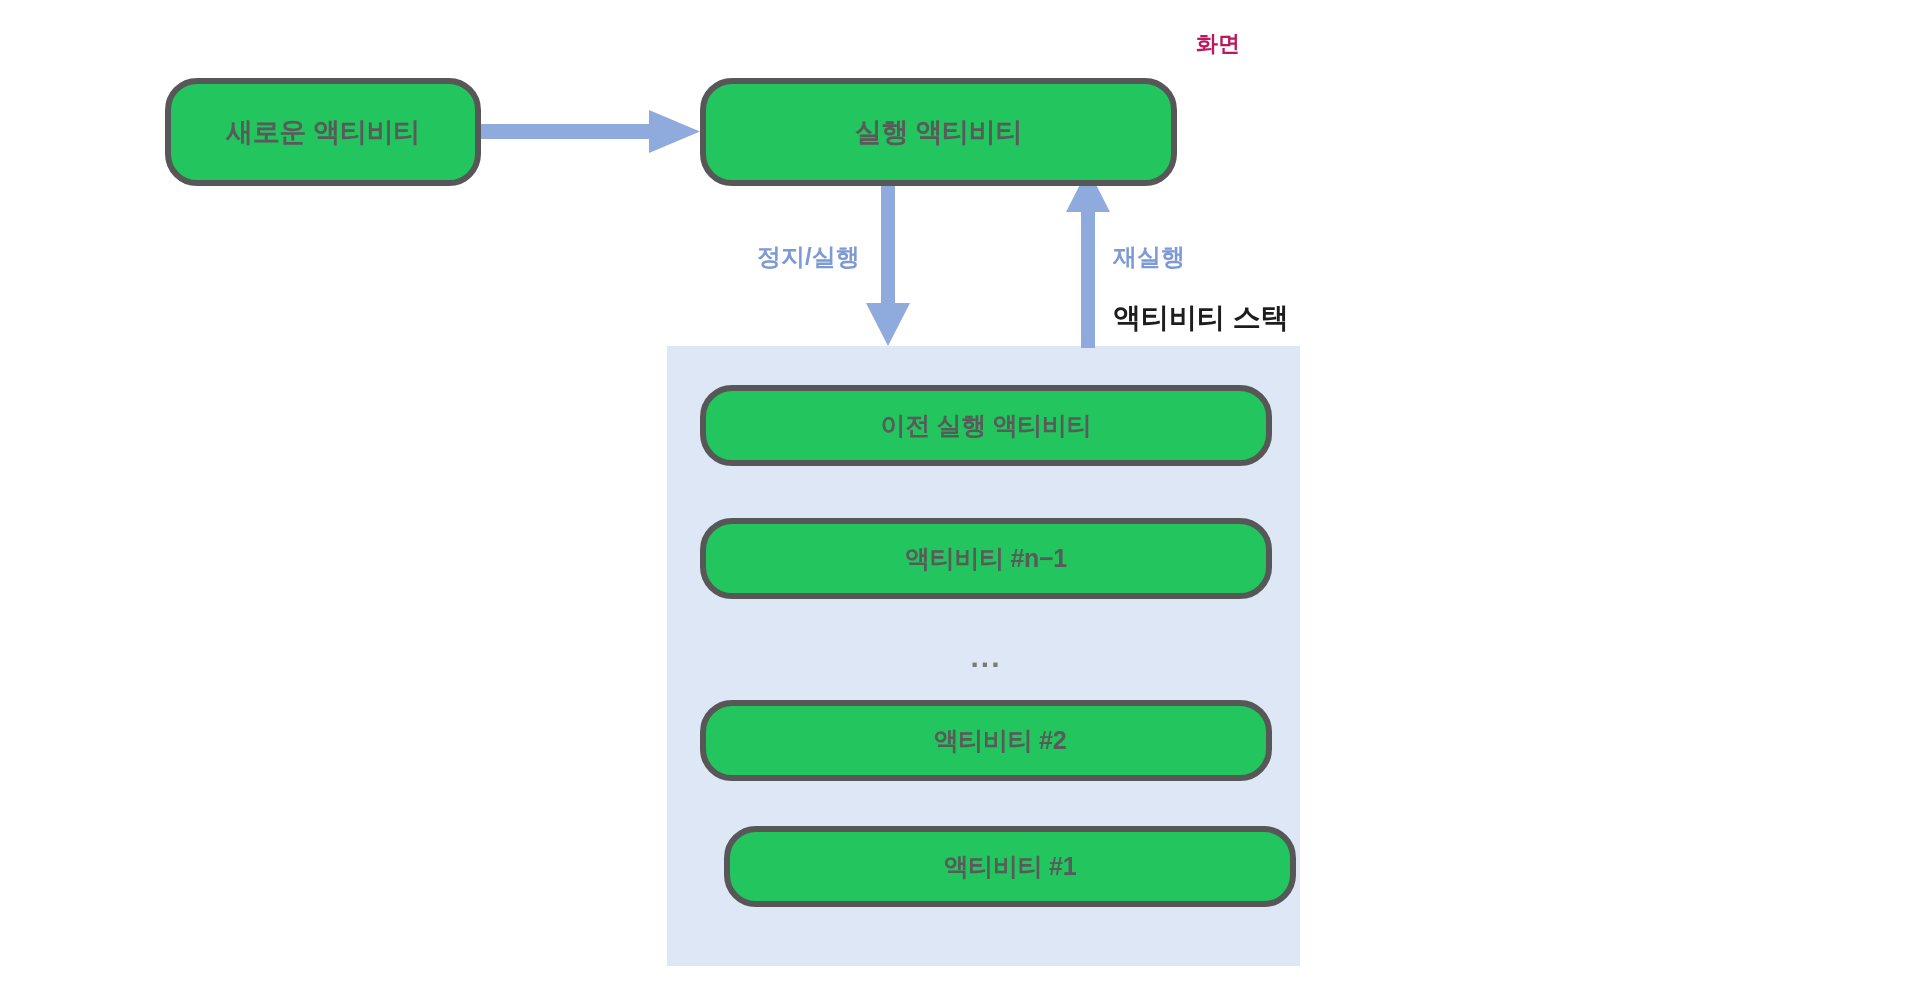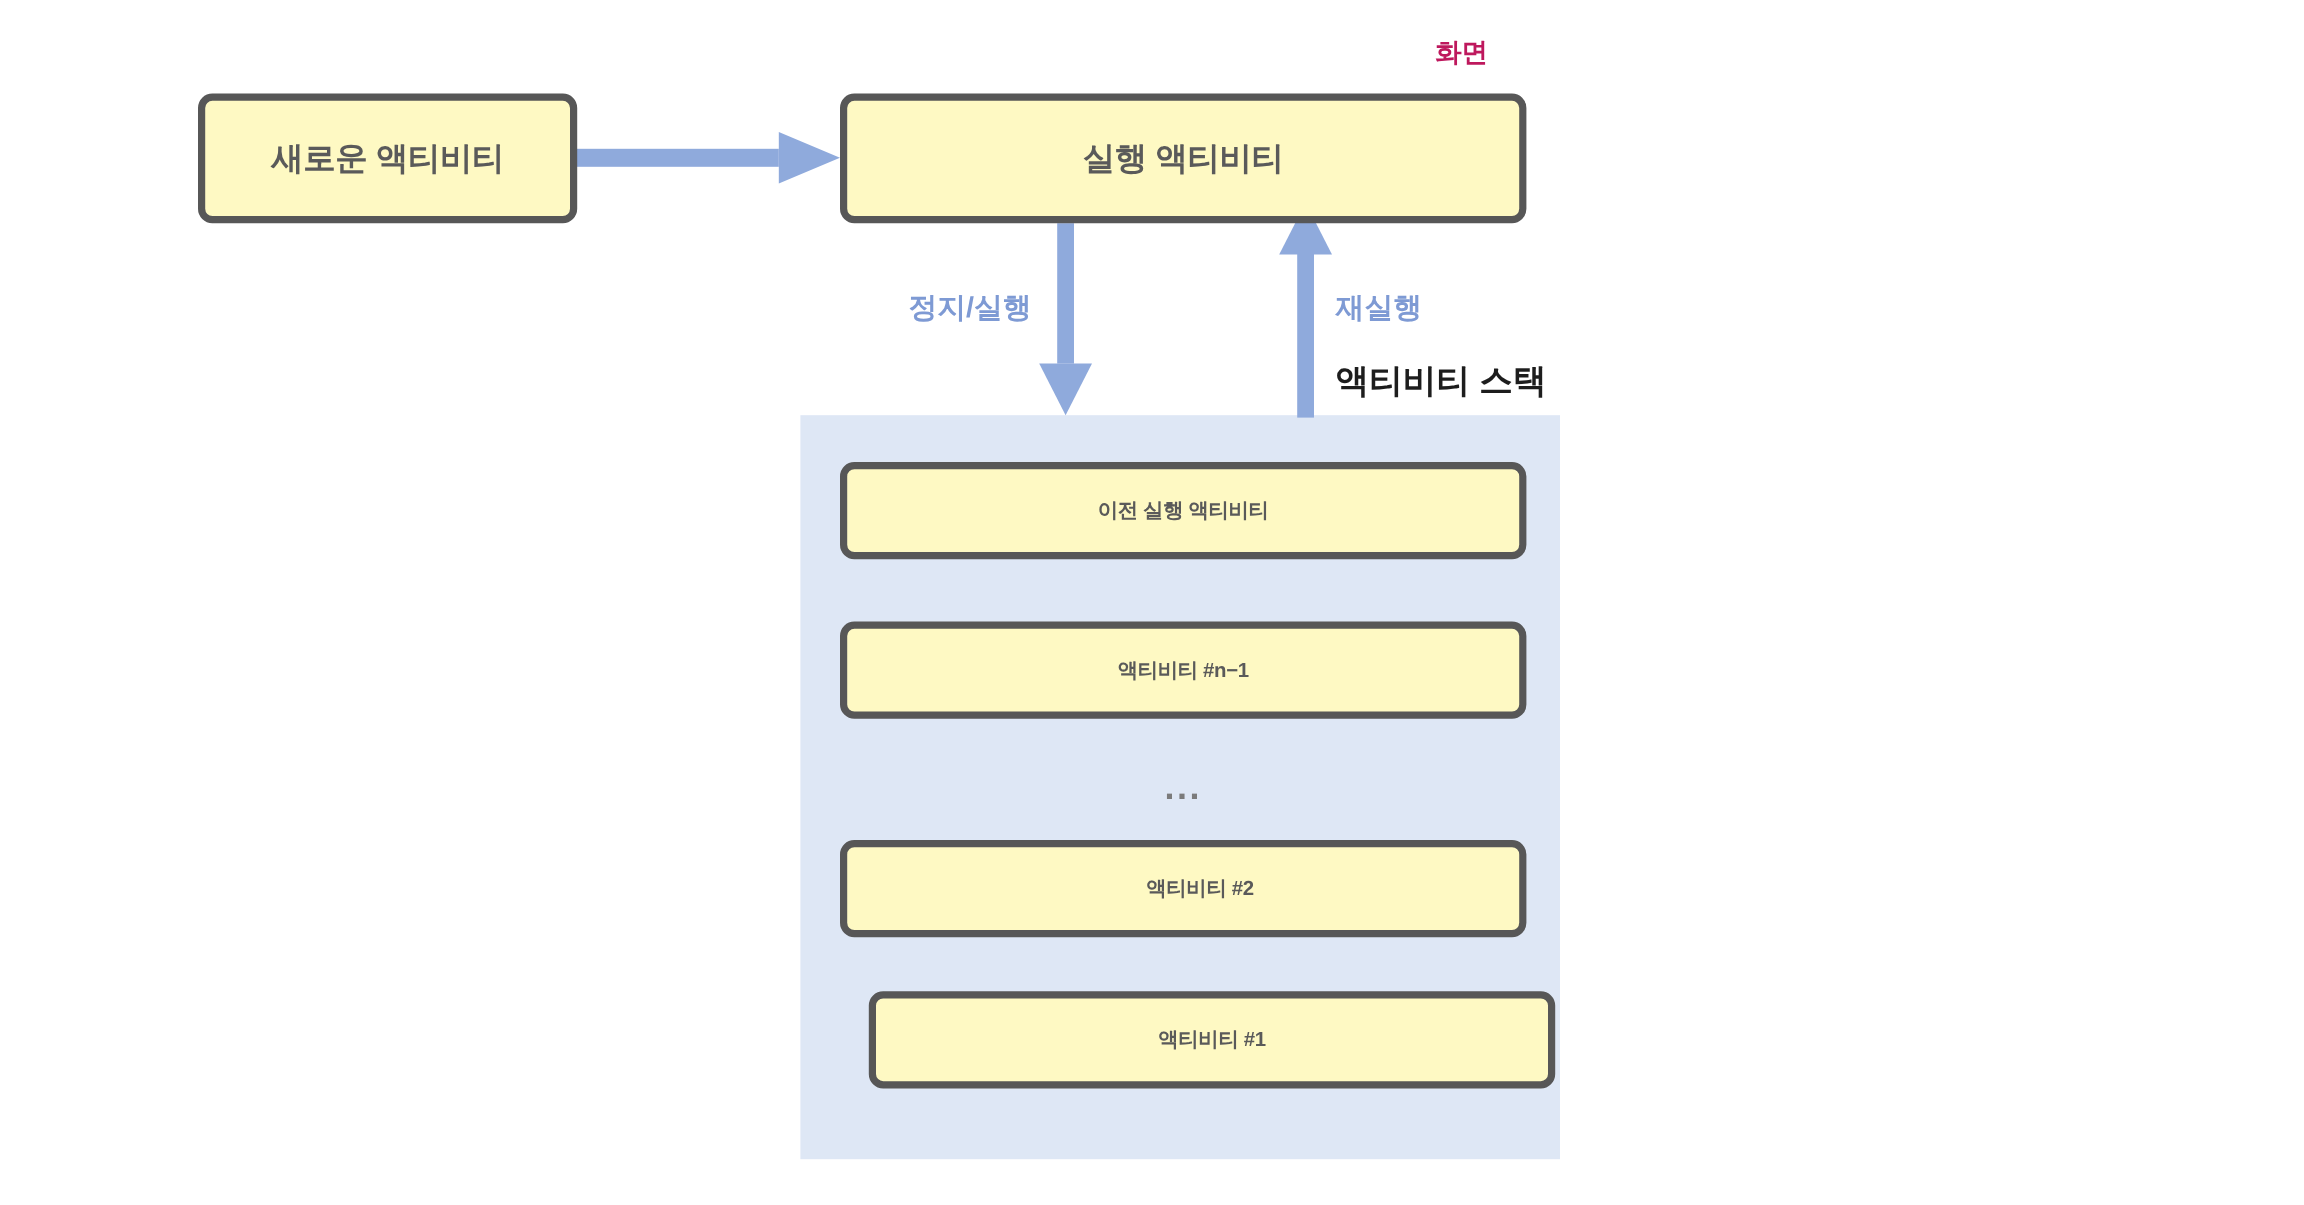--- a/index.html
+++ b/index.html
@@ -18,39 +18,39 @@
     position: relative;
     width: 1920px;
     height: 1004px;
     background: #ffffff;
   }
 
   
   .node {
     position: absolute;
     box-sizing: border-box;
-    background: #fef9c3;
+    background: #22c55e;
     border: 6px solid #575757;
-    border-radius: 12px;
+    border-radius: 32px;
     display: flex;
     align-items: center;
     justify-content: center;
     color: #5a5a5a;
     font-weight: bold;
     letter-spacing: -0.3px;
   }
   .node > span {
     display: block;
     line-height: 1;
   }
 
   .node-new     { left: 165px; top: 78px;  width: 316px; height: 108px; font-size: 27px; }
-  .node-running { left: 700px; top: 78px;  width: 572px; height: 108px; font-size: 27px; align-items: center; }
+  .node-running { left: 700px; top: 78px;  width: 477px; height: 108px; font-size: 27px; align-items: center; }
 
-  .stack-node   { left: 700px; width: 572px; height: 81px; font-size: 17px; font-weight: bold; }
+  .stack-node   { left: 700px; width: 572px; height: 81px; font-size: 25px; font-weight: bold; }
   .node-prev    { top: 385px; }
   .node-n1      { top: 518px; justify-content: center; }
   .node-2       { top: 700px; padding-left: 28px; }
   .node-1       { top: 826px; margin-left: 24px; }
 
   
   .stack-container {
     position: absolute;
     left: 667px;
     top: 346px;

